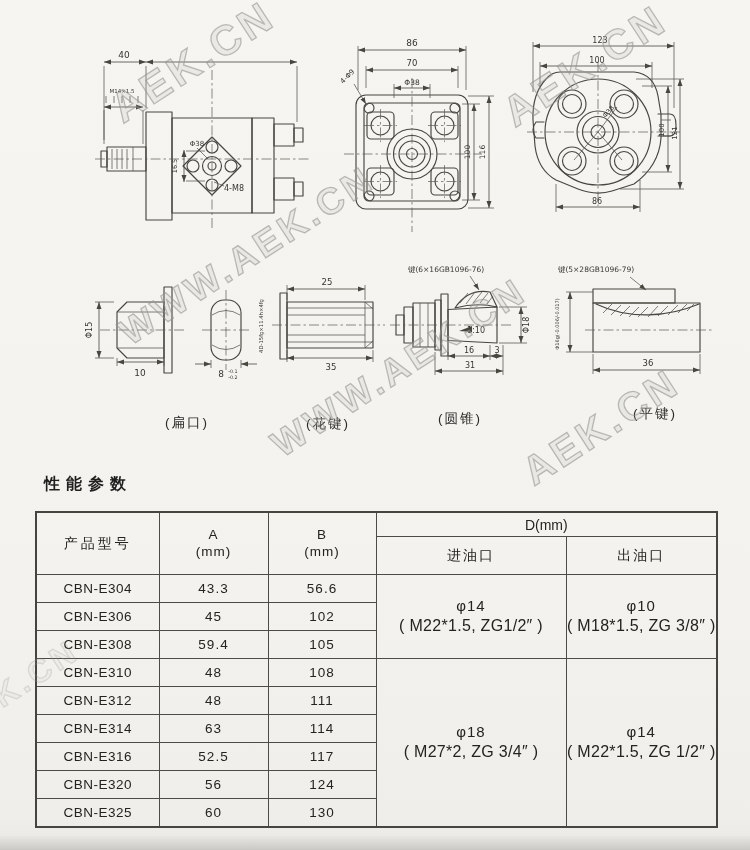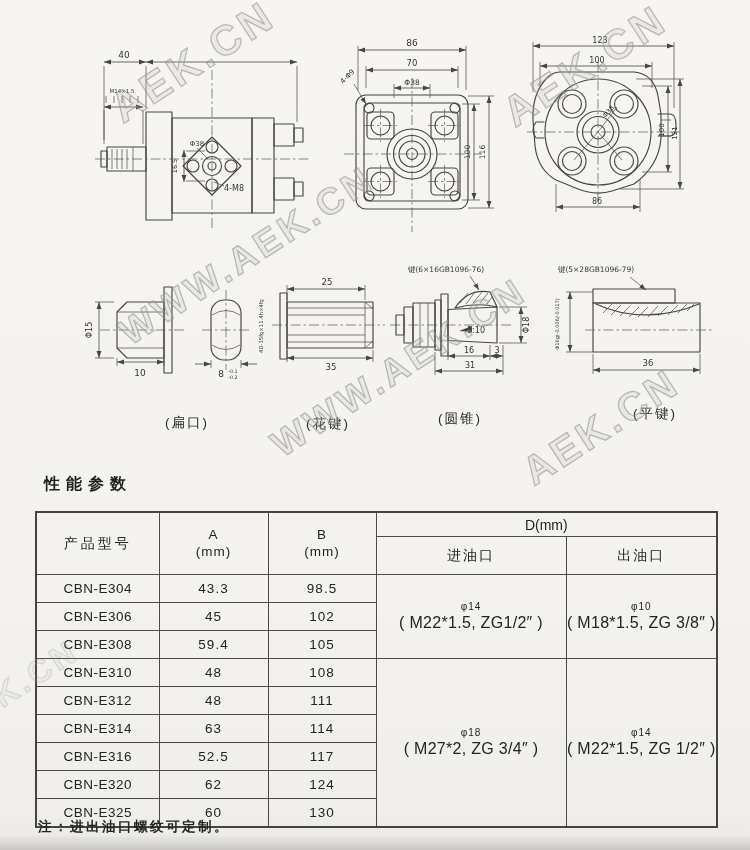--- a/index.html
+++ b/index.html
@@ -22,21 +22,21 @@
              color:#24241f;table-layout:fixed;background:transparent;}
   table.spec th,table.spec td{border:1.4px solid #4c4b45;text-align:center;vertical-align:middle;padding:0;}
   table.spec{border:2px solid #45443e;}
   tr.h1 th{height:23px;font-weight:400;font-size:14px;}
   tr.h2 th{height:37px;font-weight:400;font-size:14px;letter-spacing:2px;}
   th.modelh{font-size:14px;letter-spacing:3px;font-weight:400;font-family:Liberation Mono, monospace;}
   th .l1,th .l2{display:block;line-height:1.25;font-size:13.5px;letter-spacing:1px;}
   tbody td{height:27px;font-size:13.5px;letter-spacing:1px;}
   td.modelc{letter-spacing:0.5px;margin-top:8px;}
   td.dcell{line-height:1.3;}
-  td.dcell .dia{font-size:10px;letter-spacing:1px;text-align:center;}
+  td.dcell .dia{font-size:15px;letter-spacing:1px;text-align:center;}
   td.dcell .thread{font-size:16px;letter-spacing:0.3px;}
   .note{position:absolute;left:38px;top:818px;font-size:13.5px;font-weight:700;letter-spacing:2.5px;color:#26251f;z-index:4;}
   .strip{position:absolute;left:0;top:836px;width:750px;height:14px;z-index:6;
          background:linear-gradient(180deg,#e8e7e4 0%,#d6d5d2 60%,#c9c8c5 100%);}
 </style>
 </head>
 <body>
 
 <div class="page">
 
@@ -272,21 +272,21 @@
       </tr>
       <tr class="h2">
         <th>进油口</th>
         <th>出油口</th>
       </tr>
     </thead>
     <tbody>
       <tr>
         <td class="modelc">CBN-E304</td>
         <td>43.3</td>
-        <td>98.5</td>
+        <td>56.6</td>
         <td rowspan="3" class="dcell">
           <div class="dia">φ14</div>
           <div class="thread">( M22*1.5, ZG1/2″ )</div>
         </td>
         <td rowspan="3" class="dcell">
           <div class="dia">φ10</div>
           <div class="thread">( M18*1.5, ZG 3/8″ )</div>
         </td>
       </tr>
       <tr>
@@ -322,27 +322,26 @@
         <td>63</td>
         <td>114</td>
       </tr>
       <tr>
         <td class="modelc">CBN-E316</td>
         <td>52.5</td>
         <td>117</td>
       </tr>
       <tr>
         <td class="modelc">CBN-E320</td>
-        <td>62</td>
+        <td>56</td>
         <td>124</td>
       </tr>
       <tr>
         <td class="modelc">CBN-E325</td>
         <td>60</td>
         <td>130</td>
       </tr>
     </tbody>
   </table>
 
-  <div class="note">注：进出油口螺纹可定制。</div>
 
   <div class="strip"></div>
 </div>
 
 </body></html>

